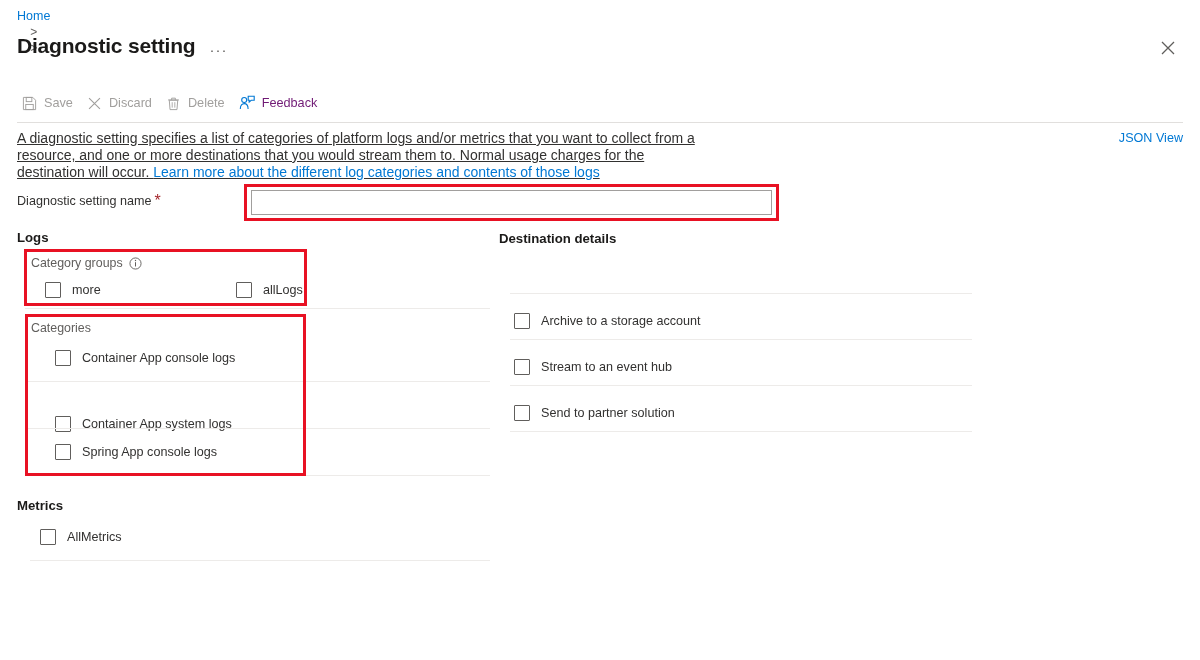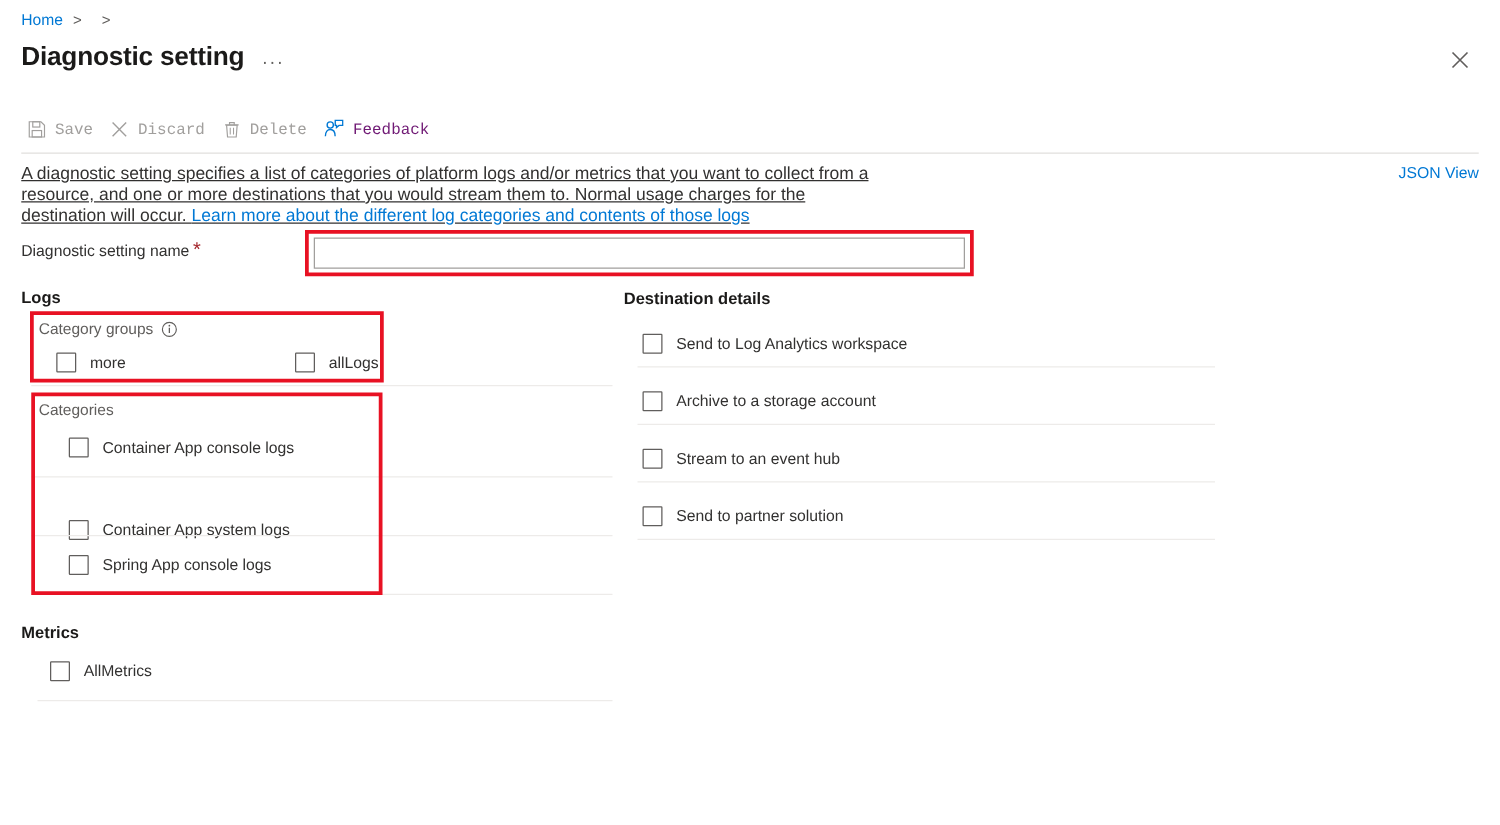--- a/index.html
+++ b/index.html
@@ -12,20 +12,21 @@
     overflow: hidden;
   }
   #root { position: relative; width: 1200px; height: 660px; }
 
   
   .breadcrumb {
     position: absolute; left: 17px; top: 8px;
     font-size: 12.5px; line-height: 16px;
     display: flex; align-items: center; gap: 0px;
     white-space: nowrap;
+    flex-direction: column;
   }
   .bc-link { color: #0078d4; cursor: pointer; }
   .bc-sep { color: #605e5c; margin: 0 8px; font-size: 12px; }
 
   
   .title-row {
     position: absolute; left: 17px; top: 32px;
     display: flex; align-items: center; gap: 14px;
   }
   .page-title {
@@ -43,21 +44,21 @@
   }
 
   
   .cmdbar {
     position: absolute; left: 18px; top: 92px;
     display: flex; align-items: center; gap: 0px;
   }
   .cmd {
     display: flex; align-items: center; gap: 7px;
     padding: 3px 10px 3px 4px;
-    font-size: 12.7px; cursor: pointer; white-space: nowrap; font-family: Liberation Mono, monospace;
+    font-size: 12.7px; cursor: pointer; white-space: nowrap;
   }
   .cmd.disabled { color: #a19f9d; cursor: default; }
   .cmd.enabled { color: #701a75; }
   .cmd .gl { display: flex; align-items: center; }
   .cmd-sep-line {
     position: absolute; left: 17px; top: 122px;
     width: 1166px; height: 1px; background: #e1dfdd;
   }
 
   
@@ -263,24 +264,20 @@
   <div class="sec-head" style="left:17px; top:498px;">Metrics</div>
 
   <div class="cbrow" style="left:40px; top:529px;">
     <span class="cbox"></span>
     <span class="cblabel">AllMetrics</span>
   </div>
   <div class="hr" style="left:30px; top:560px; width:460px;"></div>
 
   <div class="sec-head" style="left:499px; top:231px;">Destination details</div>
 
-  <div class="cbrow" style="left:514px; top:267px;">
-    <span class="cbox"></span>
-    <span class="cblabel">Send to Log Analytics workspace</span>
-  </div>
   <div class="hr" style="left:510px; top:293px; width:462px;"></div>
 
   <div class="cbrow" style="left:514px; top:313px;">
     <span class="cbox"></span>
     <span class="cblabel">Archive to a storage account</span>
   </div>
   <div class="hr" style="left:510px; top:339px; width:462px;"></div>
 
   <div class="cbrow" style="left:514px; top:359px;">
     <span class="cbox"></span>

